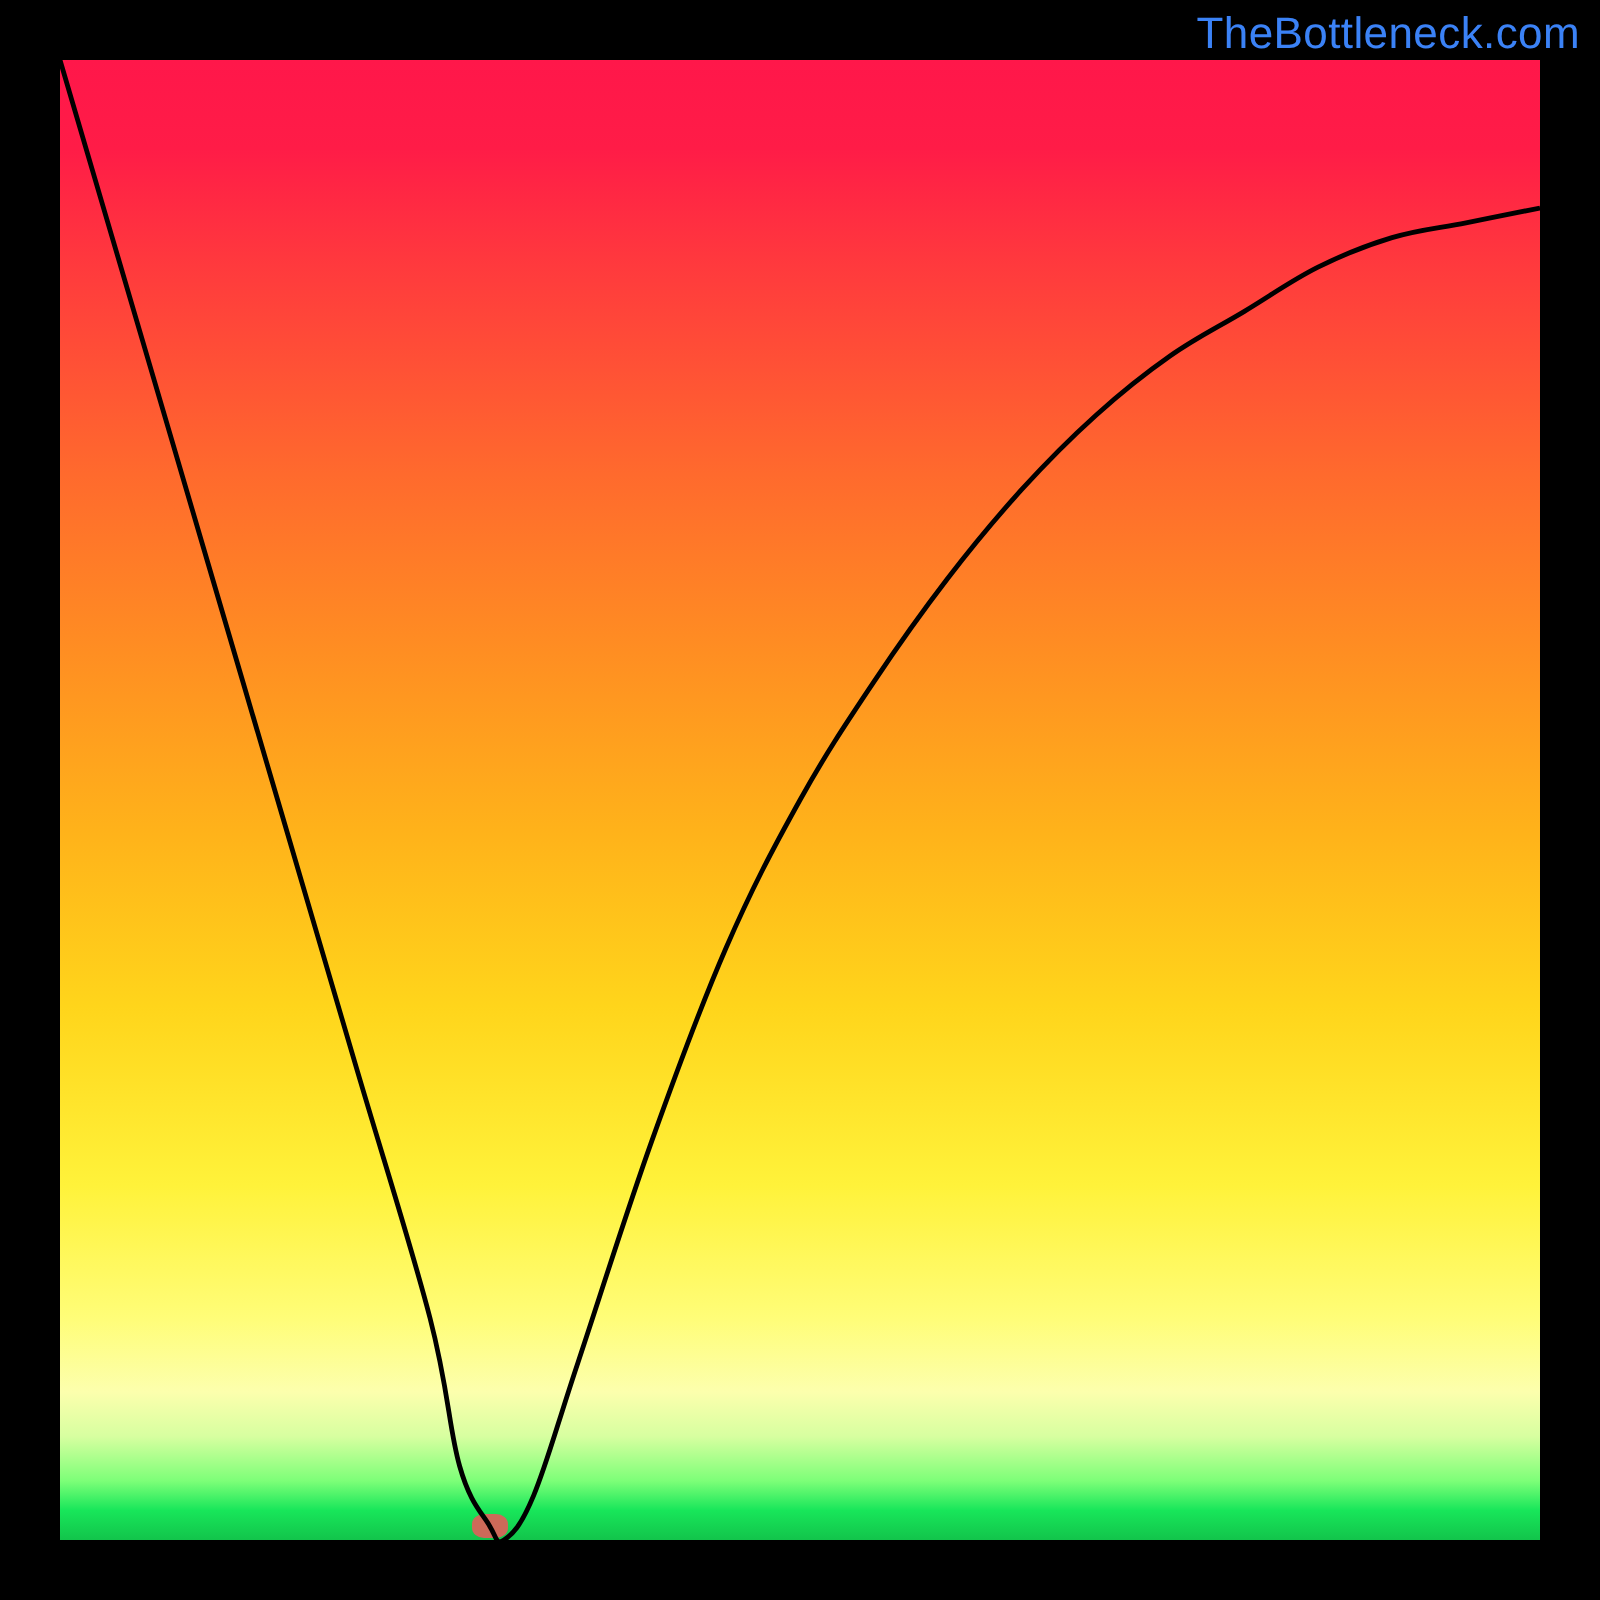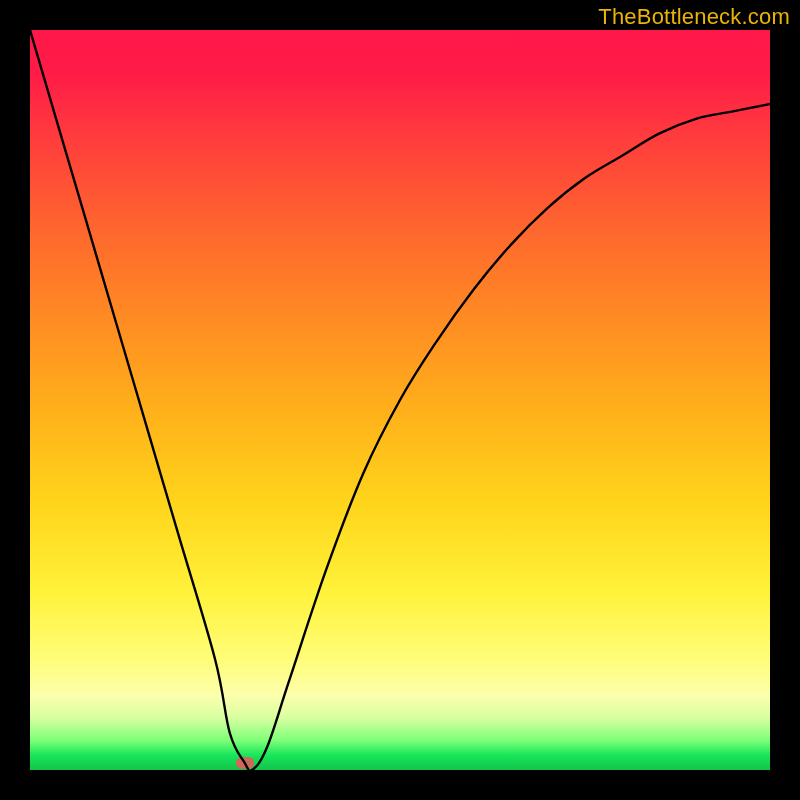--- a/index.html
+++ b/index.html
@@ -39,21 +39,21 @@
       #d7ffa0 93%,
       #7dff78 96%,
       #18e65a 98%,
       #12c44b 100%
     );
   }
   .watermark {
     position: absolute;
     top: 4px;
     right: 10px;
-    color: #eab308;
+    color: #3b82f6;
     font-size: 22px;
     font-weight: 500;
     letter-spacing: 0.2px;
     z-index: 5;
   }
   svg.curve {
     position: absolute;
     left: 0;
     top: 0;
     width: 740px;

